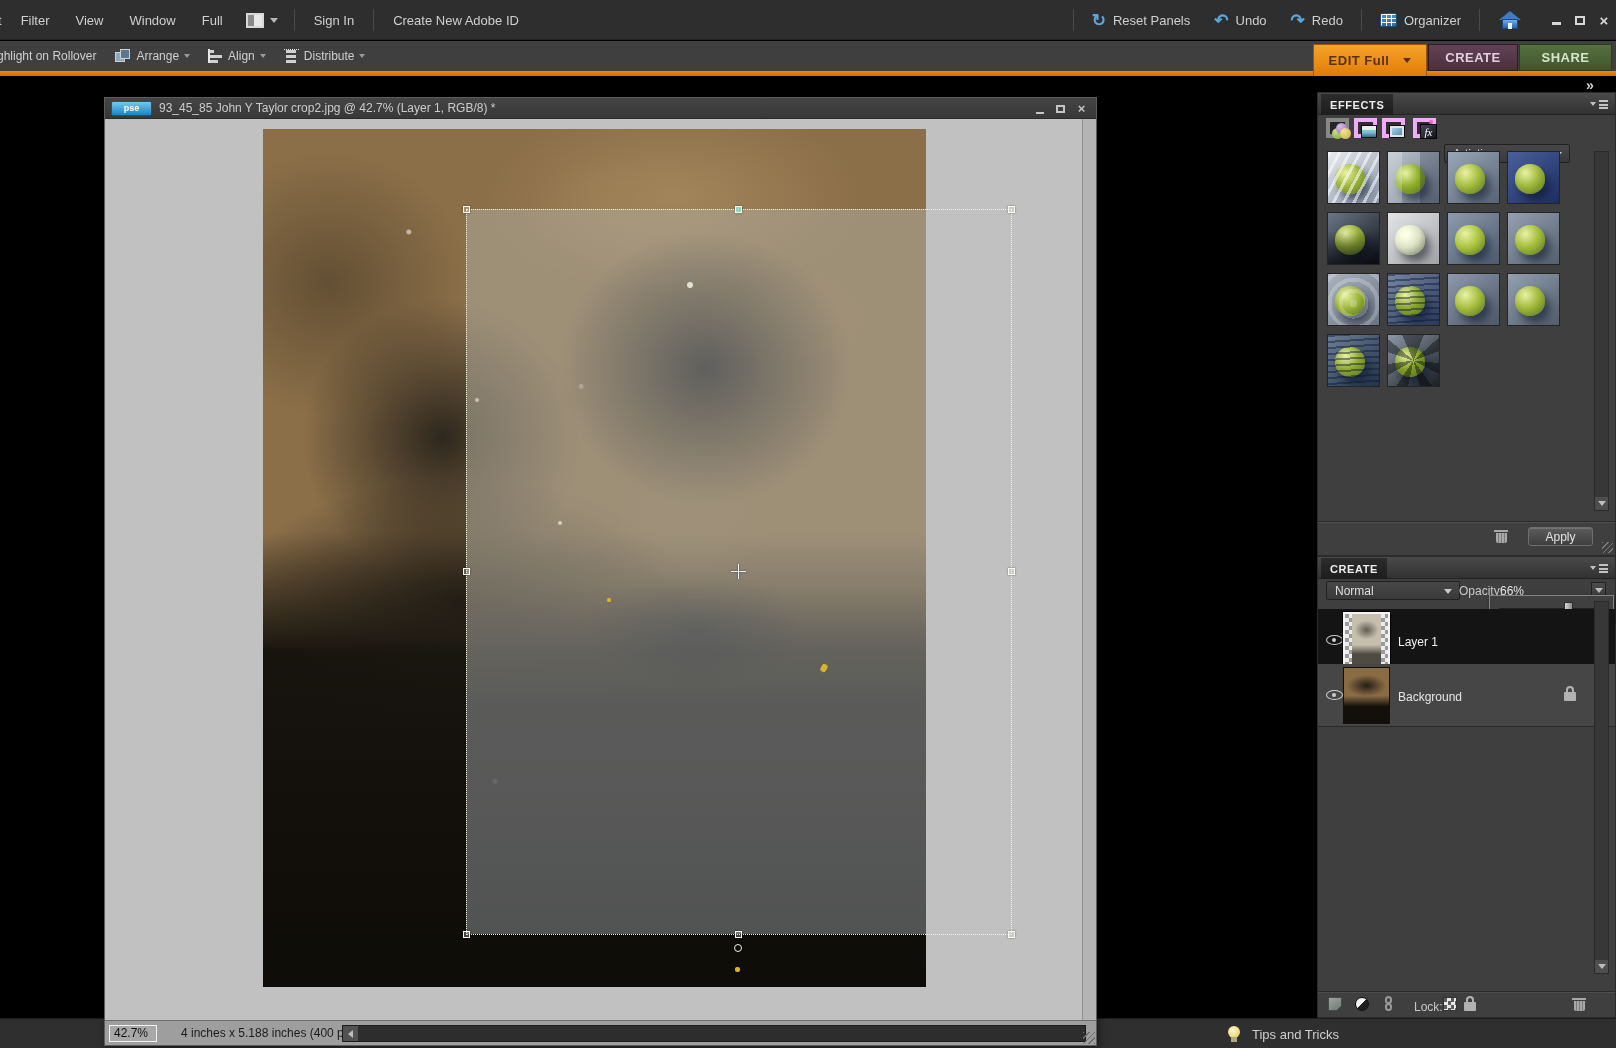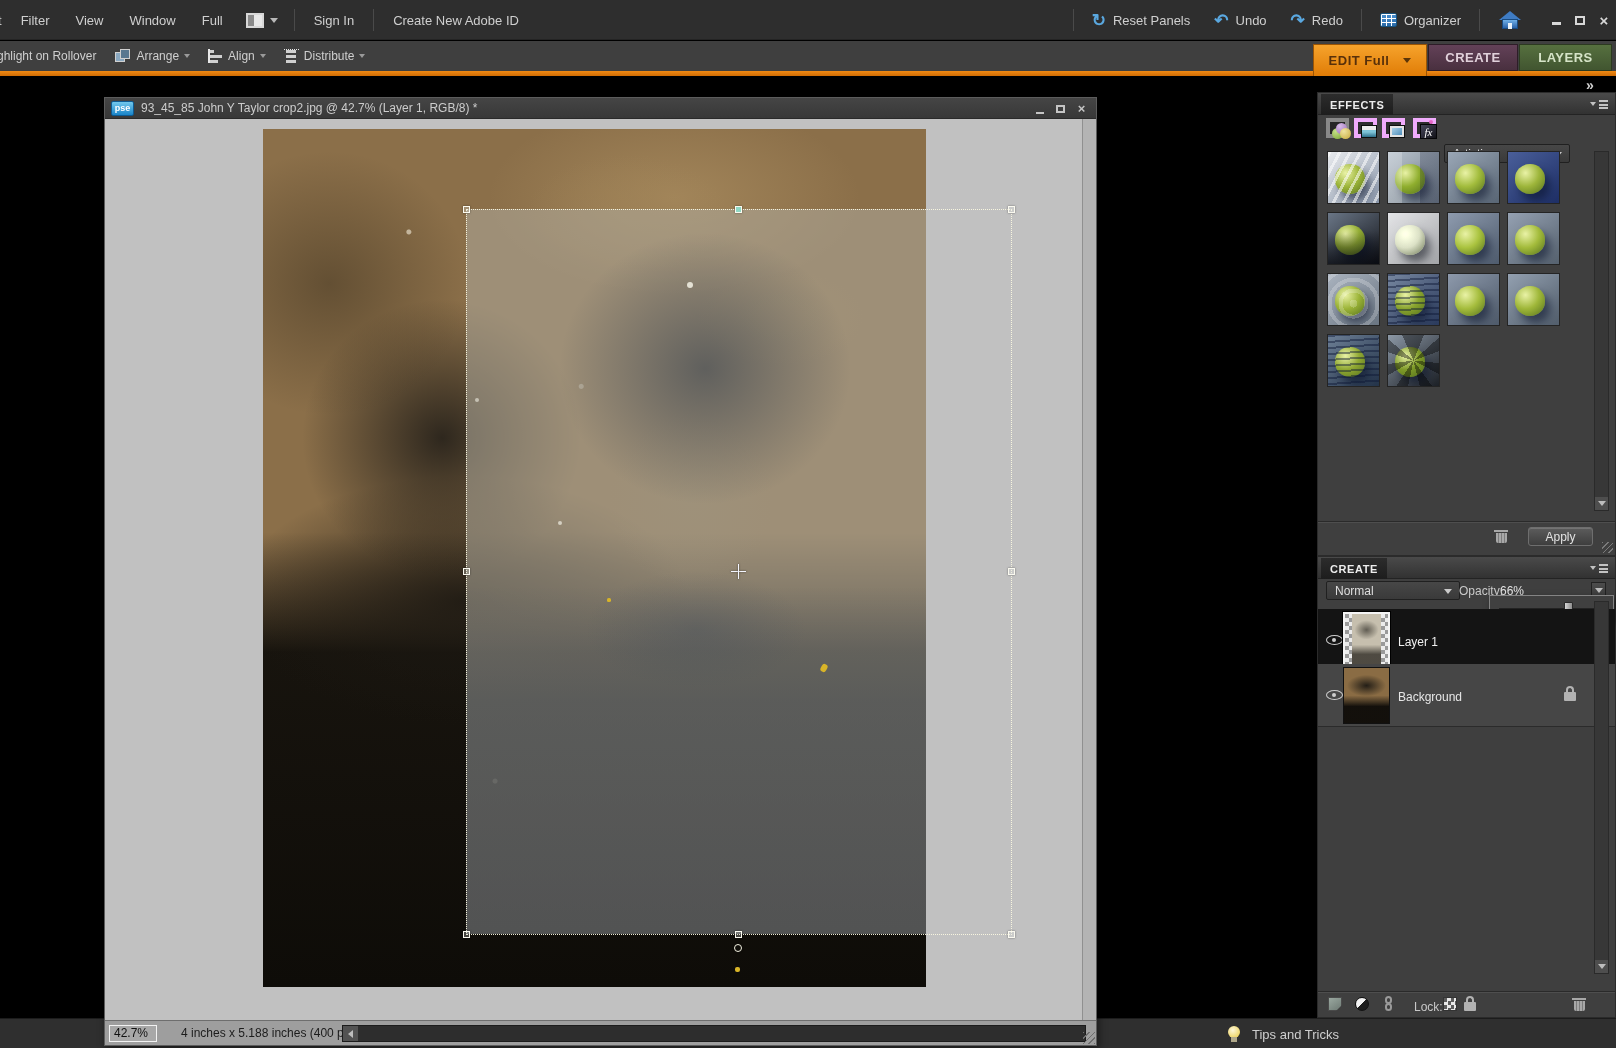--- a/index.html
+++ b/index.html
@@ -61,21 +61,21 @@
   
   .bottom-bar { position:absolute; left:0; top:1018px; width:1616px; height:30px; background:#2f2f2f; border-top:1px solid #1c1c1c; }
   .tips { position:absolute; left:1228px; top:0; height:30px; display:flex; align-items:center; gap:12px; color:#cfcfcf; font-size:13px; }
   .bulb { position:relative; width:12px; height:17px; }
   .bulb .globe { position:absolute; left:0; top:0; width:12px; height:12px; border-radius:50%; background:radial-gradient(circle at 40% 35%, #fdf6d8, #e8c93e); }
   .bulb .stem { position:absolute; left:3px; top:11px; width:6px; height:5px; background:#b0a88a; }
 
   
   .doc-window { position:absolute; left:104px; top:97px; width:993px; height:949px; background:#3c3c3c; border:1px solid #5c5c5c; box-shadow:2px 3px 8px rgba(0,0,0,.45); }
   .doc-titlebar { position:absolute; left:0; top:0; width:100%; height:21px; background:linear-gradient(#454545,#383838); border-bottom:1px solid #2a2a2a; display:flex; align-items:center; color:#cccccc; font-size:12px; }
-  .pse-icon { margin:0 7px 0 6px; width:23px; height:15px; border-radius:2px; background:linear-gradient(#72c8ec,#1a84c8); border:1px solid #0d5a92; color:#fff; font-size:9px; font-weight:bold; display:flex; align-items:center; justify-content:center; }
+  .pse-icon { margin:0 7px 0 6px; width:41px; height:15px; border-radius:2px; background:linear-gradient(#72c8ec,#1a84c8); border:1px solid #0d5a92; color:#fff; font-size:9px; font-weight:bold; display:flex; align-items:center; justify-content:center; }
   .doc-controls { position:absolute; right:4px; top:0; height:21px; display:flex; align-items:center; }
   .doc-btn { width:21px; height:17px; display:flex; align-items:center; justify-content:center; color:#c4c4c4; }
   .doc-min { width:8px; height:2px; background:#c4c4c4; margin-top:8px; }
   .doc-restore { width:9px; height:8px; border:2px solid #c4c4c4; }
   .doc-close { font-size:13px; font-weight:bold; }
   .doc-canvas { position:absolute; left:0; top:21px; width:991px; height:901px; background:#c1c1c1; overflow:hidden; }
 
   
   .photo { position:absolute; left:158px; top:10px; width:663px; height:858px;
     background:
@@ -306,21 +306,21 @@
       <span class="sc-caret" data-interactable="false"></span>
     </span>
   </div>
   <div class="orange-stripe" data-interactable="false"></div>
 
   <div class="mode-tab tab-edit" data-interactable="true">
     <span>EDIT Full</span>
     <span class="caret-down" data-interactable="false"></span>
   </div>
   <div class="mode-tab tab-create" data-interactable="true">CREATE</div>
-  <div class="mode-tab tab-share" data-interactable="true">LAYERS</div>
+  <div class="mode-tab tab-share" data-interactable="true">SHARE</div>
 
   <div class="bottom-bar" data-interactable="false">
     <div class="tips" data-interactable="true">
       <span class="bulb" data-interactable="false">
           <span class="globe"></span>
           <span class="stem"></span>
         </span>
       <span>Tips and Tricks</span>
     </div>
   </div>

